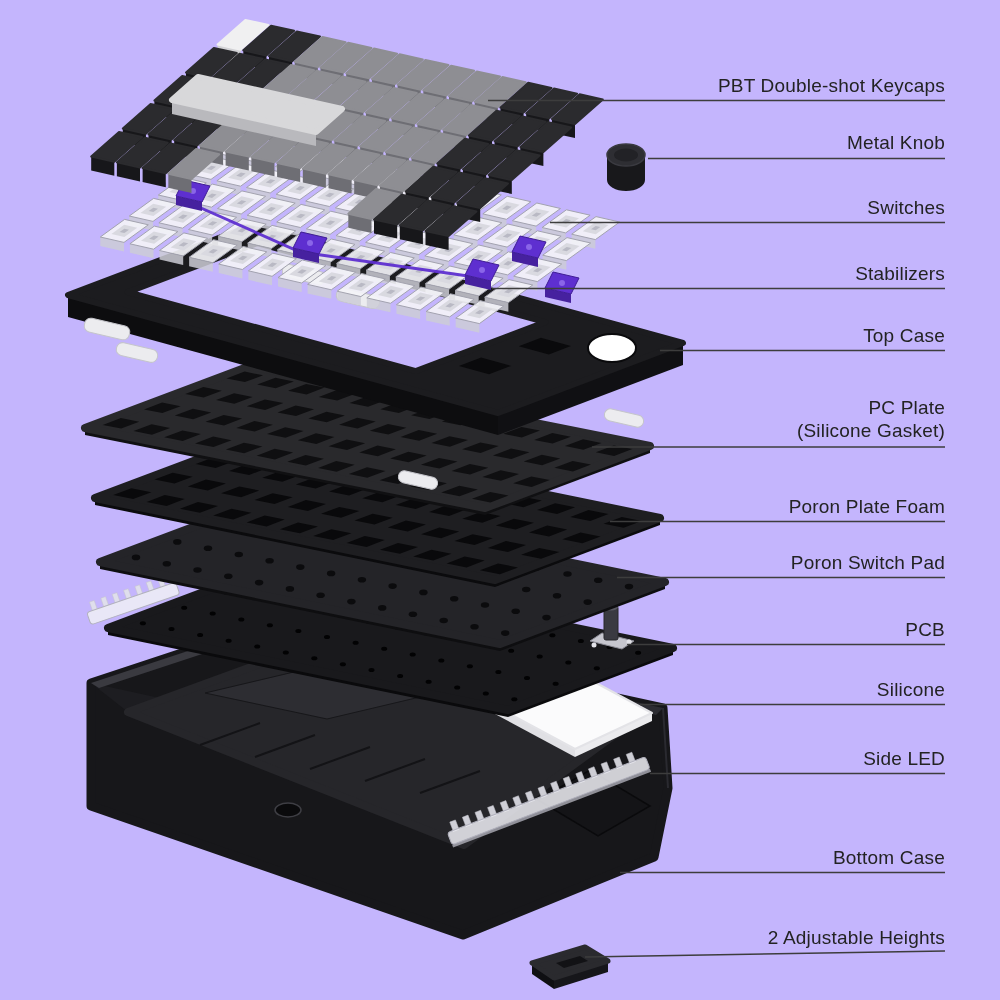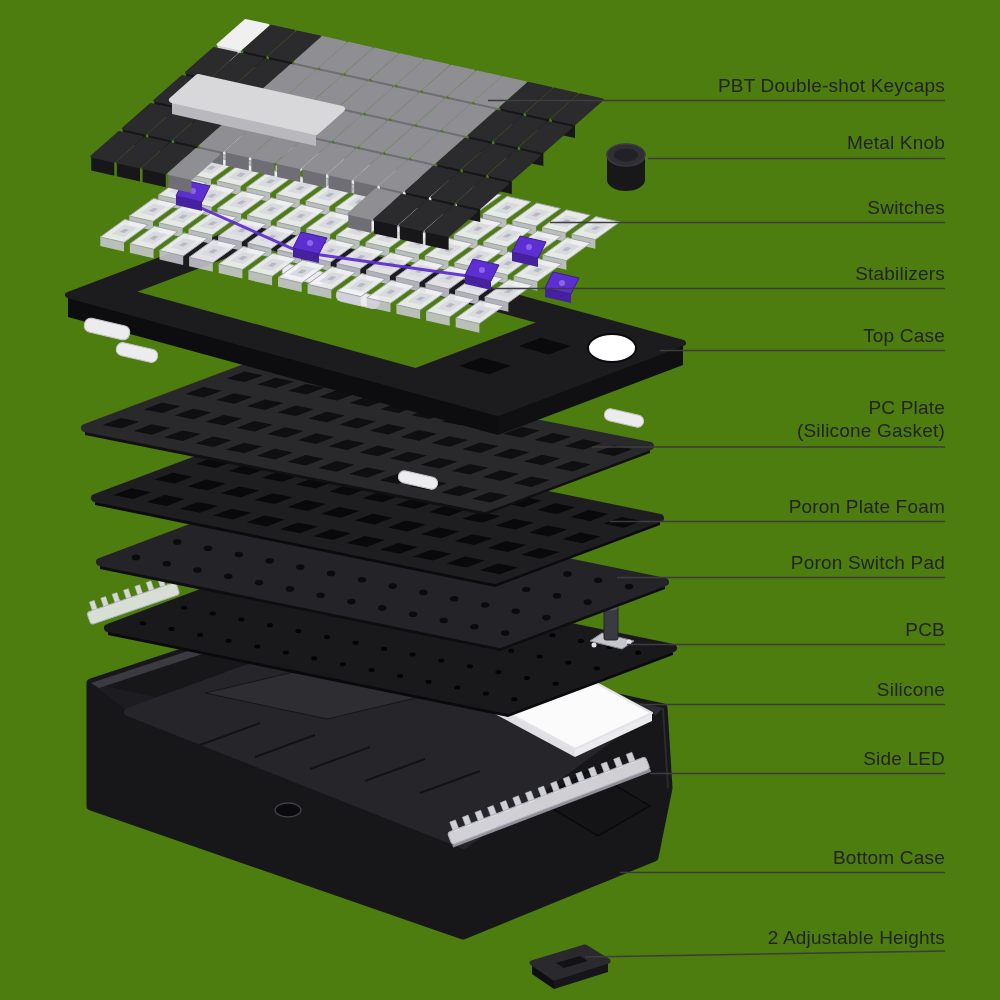--- a/index.html
+++ b/index.html
@@ -1,16 +1,16 @@
 <!DOCTYPE html>
 <html><head>
 <meta charset="utf-8">
 <style>
   html,body{margin:0;padding:0;background:#ffffff;}
-  .stage{position:relative;width:1000px;height:1000px;background:#4d7c0f;overflow:hidden;
+  .stage{position:relative;width:1000px;height:1000px;background:#c4b5fd;overflow:hidden;
          font-family:"Liberation Sans",sans-serif;}
   svg{display:block;}
   text.part-label{font-family:"Liberation Sans",sans-serif;font-size:19px;font-weight:500;
                   fill:#232323;text-anchor:end;letter-spacing:.2px;}
   line.leader{stroke:#3d3d3d;stroke-width:1.5;}
 </style>
 </head>
 <body>
 
 <div class="stage">

